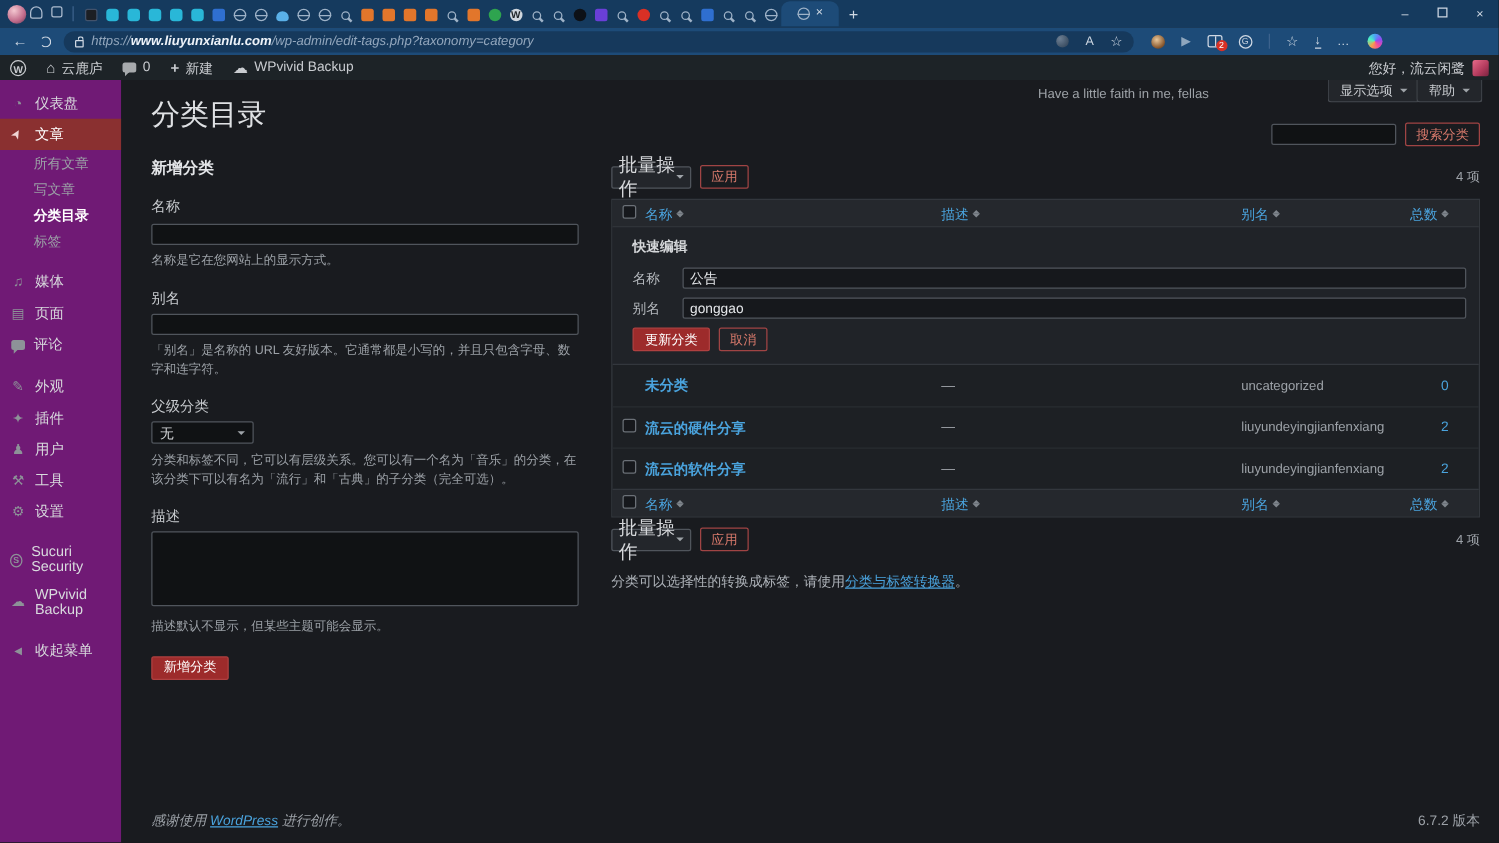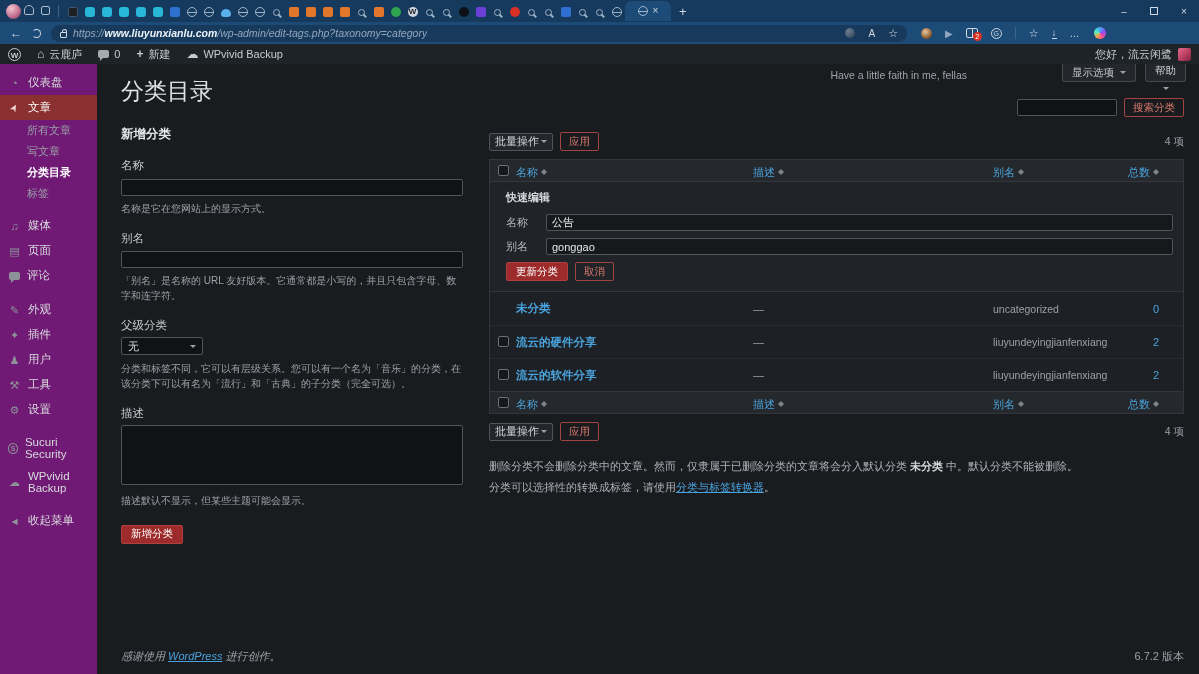--- a/index.html
+++ b/index.html
@@ -96,41 +96,41 @@
   .mi-comments-shape::after { content:""; position:absolute; left:2px; bottom:-3px; border:3px solid transparent; border-top-color:#8d9298; border-left-color:#8d9298; }
   .mi-sucuri-shape { width:11px; height:11px; border:1.3px solid #8d9298; border-radius:50%; font-size:7px; line-height:10px; text-align:center; color:#8d9298; display:inline-block; font-weight:bold; }
   .side-sub { padding:3px 4px 3px 27px; color:#9ba0a6; font-size:11px; cursor:default; }
   .side-sub.current { color:#ffffff; font-weight:bold; }
 
   
   .content { position:absolute; left:97px; top:64px; right:0; bottom:0; background:#191b1f; }
   .quote { position:absolute; top:5px; right:232px; font-size:10.5px; color:#9ea3a8; }
   .topbtn { position:absolute; top:0; height:18px; background:#23262b; border:1px solid #45494f; border-top:none; color:#c8cbcf; font-size:10.5px; padding:0 9px; display:flex; align-items:center; gap:6px; border-radius:0 0 3px 3px; }
   .topbtn .caret { width:0; height:0; border:3.5px solid transparent; border-top-color:#9ea3a8; margin-top:3px; }
-  .btn-screen { right:63px; } .btn-help { right:13px;flex-direction:column; }
+  .btn-screen { right:63px; } .btn-help { right:13px; }
   .page-title { position:absolute; top:12px; left:24px; font-size:23px; font-weight:400; color:#dfe1e4; }
   .search-row { position:absolute; top:34px; right:15px; display:flex; align-items:center; gap:7px; }
   .search-input { width:100px; height:17px; background:#101214; border:1px solid #50555c; border-radius:2px; color:#e4e6e9; font-size:11px; padding:0 4px; }
   .btn-red-outline { background:transparent; border:1px solid #a04444; color:#d97a6c; font-size:10.5px; height:19px; padding:0 8px; border-radius:2px; display:inline-flex; align-items:center; cursor:pointer; font-family:inherit; }
   .btn-red-fill { background:#9d2b2b; border:1px solid #b04040; color:#fff; font-size:10.5px; height:19px; padding:0 9px; border-radius:2px; display:inline-flex; align-items:center; cursor:pointer; font-family:inherit; }
 
   
   .form-col { position:absolute; left:24px; top:62px; width:342px; }
   .form-col h3 { font-size:12.5px; color:#e4e6e9; margin-bottom:15px; }
   .flabel { font-size:11.5px; color:#c8cbcf; margin-bottom:4px; display:block; }
   .finput { width:100%; height:17px; background:#101214; border:1px solid #50555c; border-radius:2px; color:#e4e6e9; font-size:11px; padding:0 5px; margin-bottom:5px; }
   .fhelp { font-size:10px; color:#9ca1a7; line-height:1.5; margin-bottom:15px; }
   .fselect { width:82px; height:18px; background:#101214; border:1px solid #50555c; border-radius:2px; color:#d5d7da; font-size:11px; display:flex; align-items:center; padding:0 6px; margin-bottom:6px; justify-content:space-between; }
   .fselect .caret { width:0; height:0; border:3.5px solid transparent; border-top-color:#9ea3a8; margin-top:3px; }
   .ftextarea { width:100%; height:60px; background:#101214; border:1px solid #50555c; border-radius:2px; color:#e4e6e9; font-size:11px; padding:3px 5px; resize:none; margin-bottom:4px; font-family:inherit; }
 
   
   .table-col { position:absolute; left:392px; top:68px; width:695px; }
   .bulkrow { display:flex; align-items:center; gap:7px; margin-bottom:8px; }
-  .bulk-select { width:64px; height:18px; background:#23262b; border:1px solid #50555c; border-radius:2px; color:#d5d7da; font-size:11px; display:flex; align-items:center; padding:0 5px; justify-content:space-between; }
+  .bulk-select { width:64px; height:18px; background:#23262b; border:1px solid #50555c; border-radius:2px; color:#d5d7da; font-size:15px; display:flex; align-items:center; padding:0 5px; justify-content:space-between; }
   .bulk-select .caret { width:0; height:0; border:3.5px solid transparent; border-top-color:#9ea3a8; margin-top:3px; }
   .items-count { margin-left:auto; color:#9ca1a7; font-size:10.5px; }
   .tablebox { border:1px solid #33373d; background:#1d2024; }
   .trow, .thead { display:flex; align-items:center; }
   .thead { height:22px; background:#25282d; }
   .tfoot { border-top:1px solid #33373d; }
   .thead-b { border-bottom:1px solid #33373d; }
   .c0 { width:26px; padding-left:8px; flex:0 0 auto; }
   .c1 { flex:1; }
   .c2 { width:240px; flex:0 0 auto; }
@@ -550,20 +550,19 @@
     <div class="bulkrow" style="margin-top:8px">
       <div class="bulk-select">
           <span>批量操作</span>
           <span class="caret"></span>
         </div>
       <button class="btn-red-outline">应用</button>
       <span class="items-count">4 项</span>
     </div>
 
     <div class="notes">
-      <div><span>删除分类不会删除分类中的文章。然而，仅隶属于已删除分类的文章将会分入默认分类 </span><b>未分类</b><span> 中。默认分类不能被删除。</span></div>
       <div><span>分类可以选择性的转换成标签，请使用</span><a>分类与标签转换器</a><span>。</span></div>
     </div>
   </div>
 
   <div class="footer-left"><span>感谢使用 </span><a>WordPress</a><span> 进行创作。</span></div>
   <div class="footer-right">6.7.2 版本</div>
 </div>
 
 </body></html>

